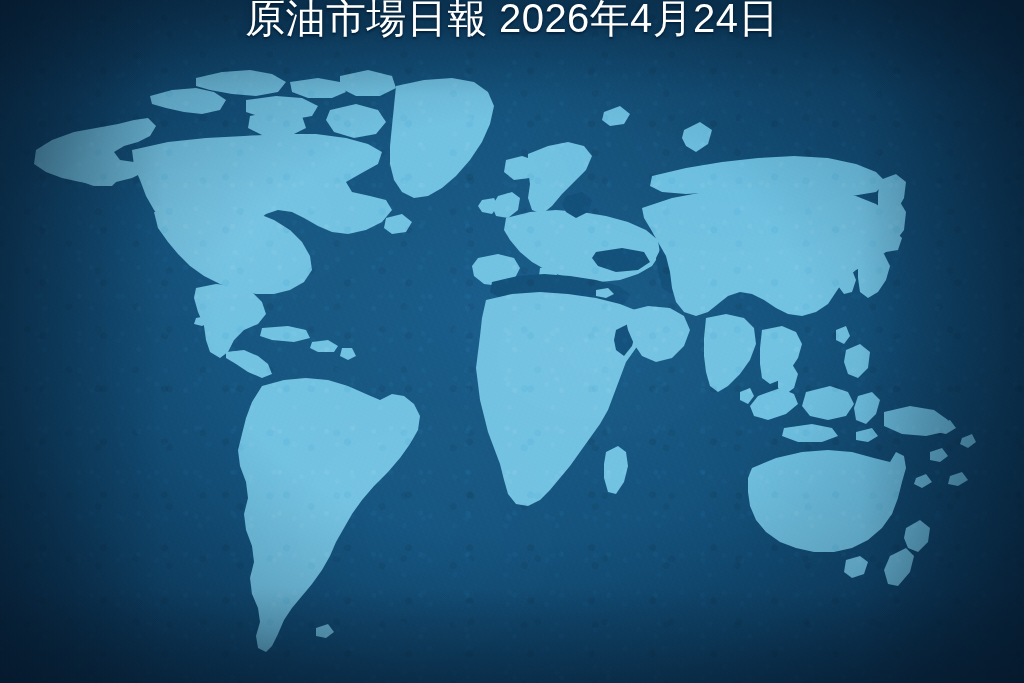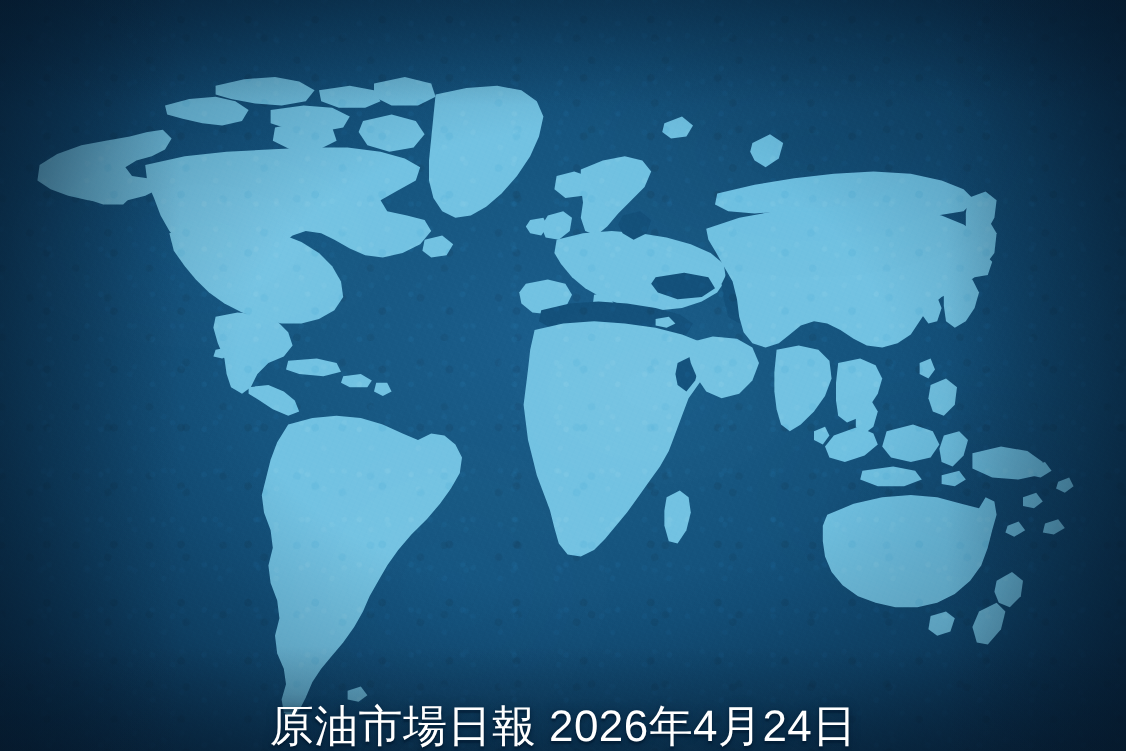--- a/index.html
+++ b/index.html
@@ -96,21 +96,21 @@
     background:
       linear-gradient(to right, rgba(5,24,42,.42), rgba(0,0,0,0) 16%, rgba(0,0,0,0) 84%, rgba(5,24,42,.42)),
       linear-gradient(to bottom, rgba(5,24,42,.34), rgba(0,0,0,0) 14%, rgba(0,0,0,0) 86%, rgba(5,24,42,.38));
   }
 
   
   .title-layer {
     position: absolute;
     inset: 0;
     display: flex;
-    align-items: flex-end;
+    align-items: flex-start;
     justify-content: center;
     pointer-events: none;
   }
   .slide-title {
     margin: 0;
     color: #ffffff;
     font-size: 40px;
     font-weight: 400;
     letter-spacing: .4px;
     line-height: 1;

